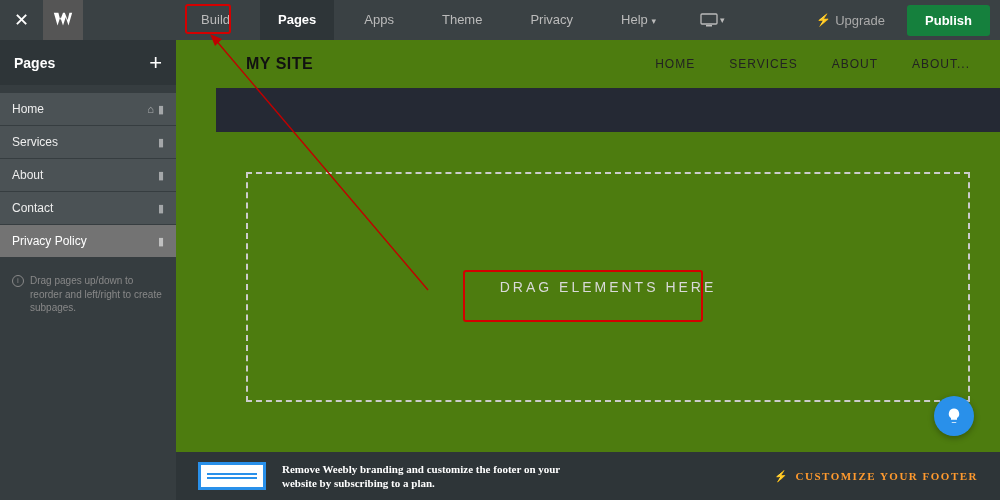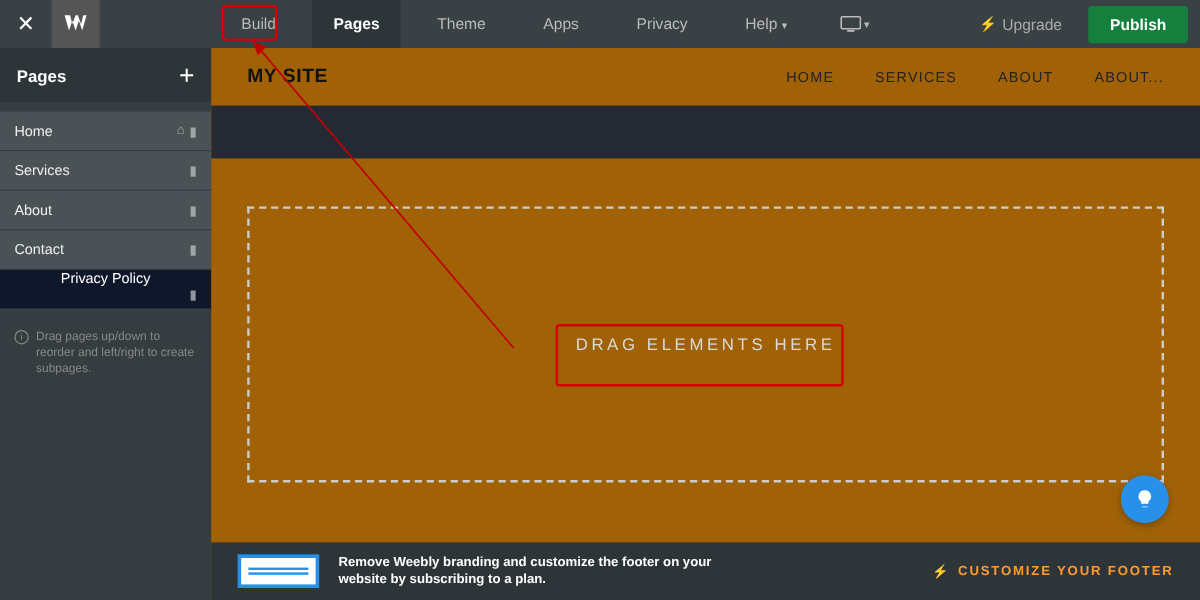--- a/index.html
+++ b/index.html
@@ -17,39 +17,39 @@
   .red-box { border: 2px solid #d40000; border-radius: 3px; }
   #build-hl { position: absolute; left: 185px; top: 4px; width: 46px; height: 30px; pointer-events: none; }
   .device-icon { padding: 0 14px; display: flex; align-items: center; gap: 2px; cursor: pointer; }
 
   .main { display: flex; height: 460px; }
   .sidebar { width: 176px; background: #363d40; color: #ccc; display: flex; flex-direction: column; font-size: 12px; }
   .sidebar-head { height: 45px; background: #2e3538; display: flex; align-items: center; padding: 0 14px; font-size: 14px; font-weight: 600; color: #fff; }
   .sidebar-head .plus { margin-left: auto; font-size: 22px; font-weight: 300; cursor: pointer; }
   .page-list { margin-top: 8px; }
   .page-item { height: 32px; display: flex; align-items: center; padding: 0 12px; background: #4b5255; margin-bottom: 1px; color: #eee; cursor: pointer; position: relative; }
-  .page-item.selected { background: #0f172a; color: #fff; flex-direction: column; }
+  .page-item.selected { background: #737373; color: #fff; }
   .page-item .ic { margin-left: auto; opacity: .55; font-size: 11px; display: flex; gap: 4px; }
   .hint { margin-top: 16px; padding: 0 12px; color: #888; font-size: 10px; line-height: 1.35; display: flex; gap: 6px; }
   .hint .info { width: 12px; height: 12px; border: 1px solid #888; border-radius: 50%; font-size: 8px; display: flex; align-items: center; justify-content: center; flex-shrink: 0; margin-top: 1px; }
 
-  .canvas { flex: 1; background: #a16207; overflow: hidden; position: relative; }
+  .canvas { flex: 1; background: #4d7c0f; overflow: hidden; position: relative; padding-left: 40px; }
   .site-header { height: 48px; display: flex; align-items: center; padding: 0 30px; }
   .site-title { font-weight: 800; letter-spacing: .5px; font-size: 16px; color: #111; }
   .site-nav { margin-left: auto; display: flex; gap: 34px; font-size: 12px; letter-spacing: 1px; color: #222; }
   .site-nav span { cursor: pointer; }
   .dark-strip { height: 44px; background: #252934; }
   .drop-wrap { padding: 40px 30px; }
   .drop-zone { border: 2px dashed #ccc; height: 230px; display: flex; align-items: center; justify-content: center; text-align: center; }
   .drop-label { color: #d9d9d9; letter-spacing: 3px; font-size: 14px; font-weight: 500; }
   #drag-hl { position: absolute; left: 463px; top: 270px; width: 240px; height: 52px; pointer-events: none; }
 
   .fab { position: absolute; right: 26px; bottom: 64px; width: 40px; height: 40px; background: #2990ea; border-radius: 50%; display: flex; align-items: center; justify-content: center; color: #fff; font-size: 18px; cursor: pointer; box-shadow: 0 2px 6px rgba(0,0,0,.3); }
 
-  .footer-bar { position: absolute; left: 176px; right: 0; bottom: 0; height: 48px; background: #2e3538; display: flex; align-items: center; padding: 0 22px; gap: 16px; }
+  .footer-bar { position: absolute; left: 176px; right: 0; bottom: 0; height: 48px; background: #2e3538; display: flex; align-items: center; padding: 0 22px; gap: 16px; font-family: Liberation Serif, serif; }
   .footer-thumb { width: 68px; height: 28px; background: #2990ea; padding: 3px; }
   .footer-thumb-inner { width: 100%; height: 100%; background: #fff; display: flex; flex-direction: column; justify-content: center; gap: 2px; padding: 0 6px; }
   .footer-thumb-line { height: 2px; background: #2990ea; }
   .footer-text { color: #fff; font-size: 11px; line-height: 1.3; font-weight: 600; }
   .customize { margin-left: auto; color: #ff9a2e; letter-spacing: 1.5px; font-size: 11px; font-weight: 700; display: flex; align-items: center; gap: 6px; cursor: pointer; }
 
   #arrow { position: absolute; left: 210px; top: 34px; pointer-events: none; }
 </style>
 </head>
 <body>
@@ -57,22 +57,22 @@
 <div class="topbar">
   <span class="close-x">✕</span>
   <div class="logo-w">
     <svg viewBox="0 0 24 24">
         <path d="M2 4l4 14 3-9 3 9 3-9 3 9 4-14h-3l-2 8-3-8h-2l-3 8-2-8z"></path>
       </svg>
   </div>
   <div class="topnav">
     <div class="topnav-item">Build</div>
     <div class="topnav-item active">Pages</div>
+    <div class="topnav-item">Apps</div>
     <div class="topnav-item">Theme</div>
-    <div class="topnav-item">Apps</div>
     <div class="topnav-item">Privacy</div>
     <div class="topnav-item"><span>Help</span> <span style="font-size:9px">▾</span></div>
     <div class="device-icon">
       <svg width="18" height="14" viewBox="0 0 18 14">
           <rect x="1" y="1" width="16" height="10" rx="1" fill="none" stroke="#bbb" stroke-width="1.3"></rect>
           <rect x="6" y="12" width="6" height="1.5" fill="#bbb"></rect>
         </svg>
       <span style="font-size:9px;color:#bbb">▾</span>
     </div>
   </div>

